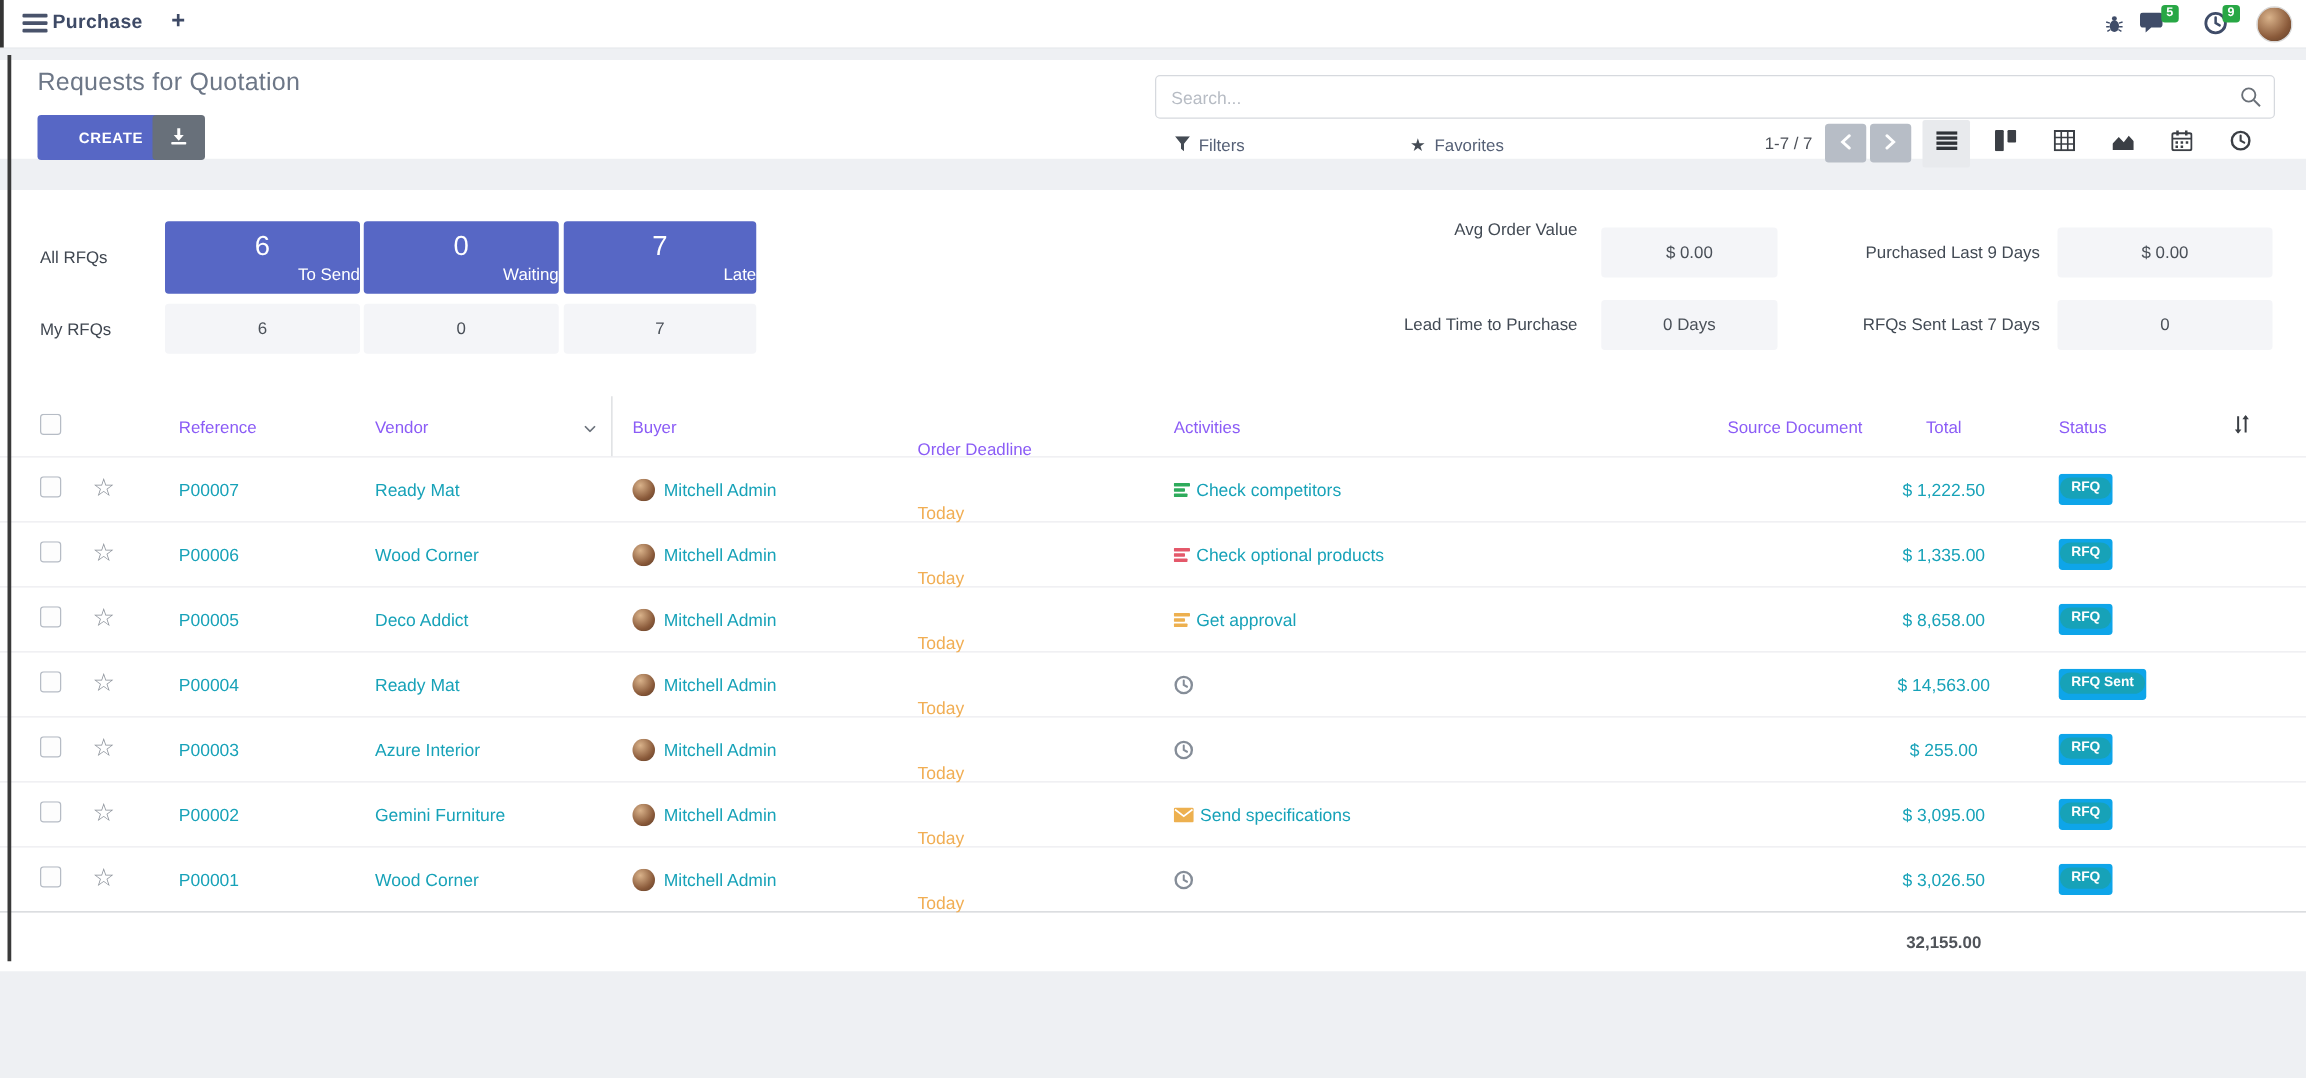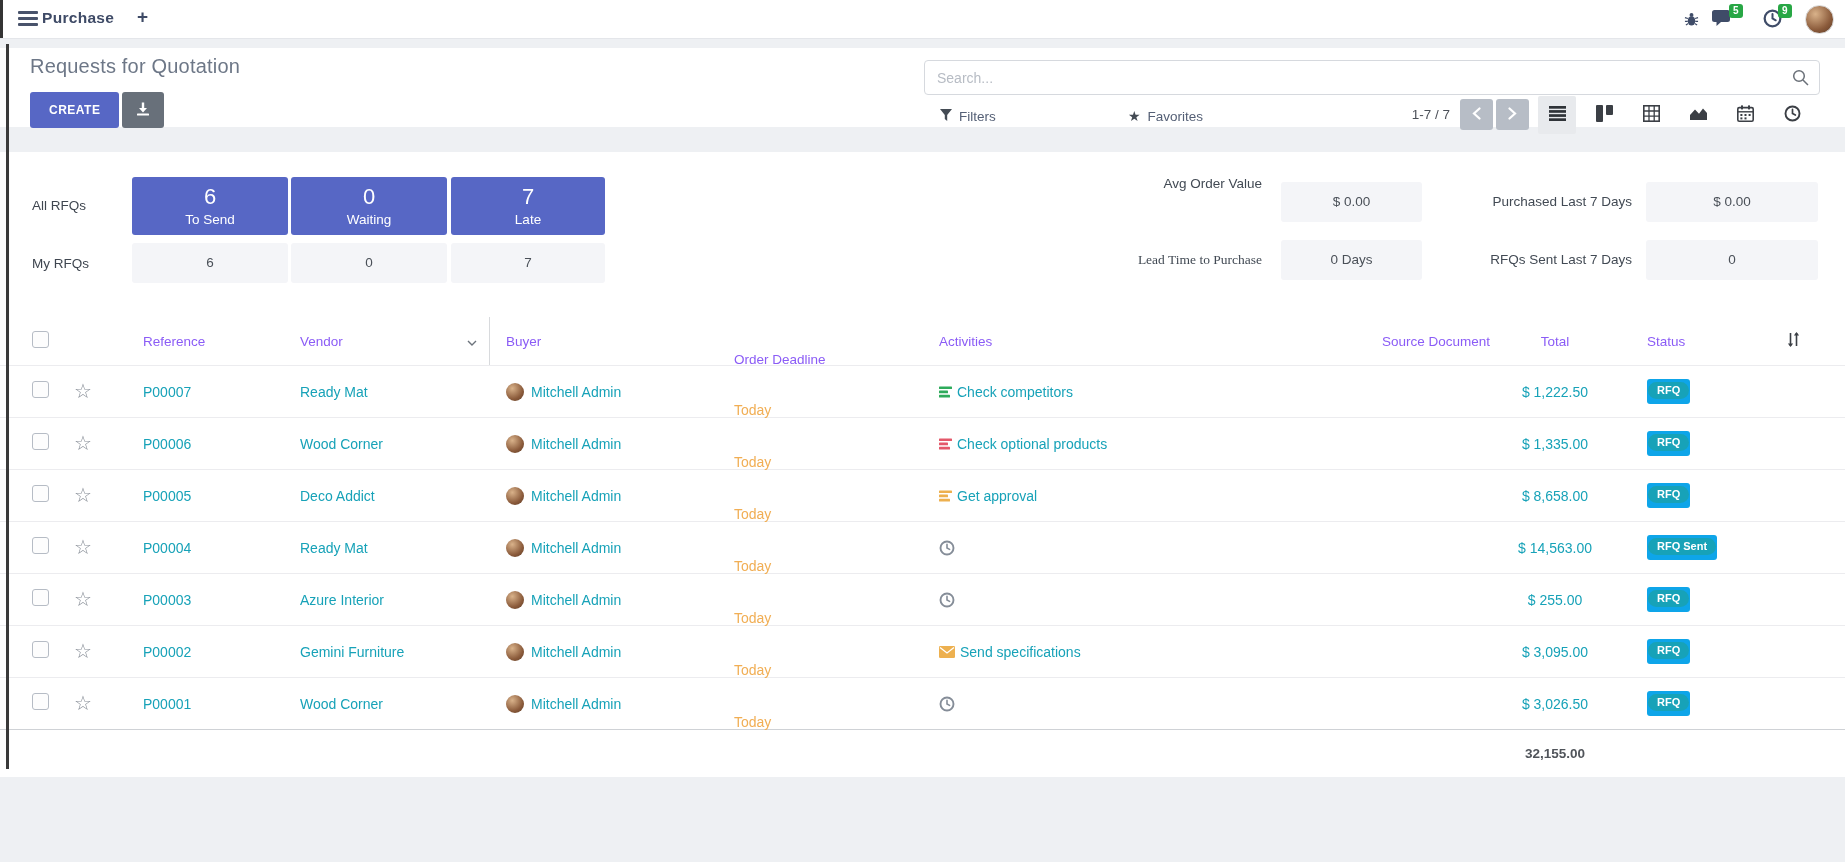--- a/index.html
+++ b/index.html
@@ -16,38 +16,38 @@
   .nav-badge{position:absolute;background:#28a745;color:#fff;font-size:10px;font-weight:700;line-height:14px;padding:0 4px;border-radius:3px;}
   .avatar{border-radius:50%;background:radial-gradient(circle at 35% 30%, #d9b28a, #8a5a3a 62%, #5a3a26);border:1px solid #d8d8d8;cursor:pointer;}
 
   
   .edge-nav{left:0;top:0;width:3px;height:38px;background:#343434;}
   .edge-main{left:6px;top:44px;width:3px;height:725px;background:#3a3a3a;}
 
   
   .control-panel{left:0;top:48px;width:1845px;height:79px;background:#fff;}
   .cp-title{left:30px;top:7px;font-size:20px;color:#6d7787;letter-spacing:.2px;}
-  .btn-create{left:30px;top:44px;height:36px;padding:0 19px;background:#5767c5;color:#fff;border:none;border-radius:3px;font-size:12px;font-weight:700;letter-spacing:.5px;font-family:"Liberation Sans",sans-serif;cursor:pointer;}
+  .btn-create{left:30px;top:44px;height:36px;padding:0 33px;background:#5767c5;color:#fff;border:none;border-radius:3px;font-size:12px;font-weight:700;letter-spacing:.5px;font-family:"Liberation Sans",sans-serif;cursor:pointer;}
   .btn-download{left:122px;top:44px;width:42px;height:36px;background:#68707a;border:none;border-radius:3px;cursor:pointer;display:flex;align-items:center;justify-content:center;}
   .searchbox{left:924px;top:12px;width:894px;height:33px;background:#fff;border:1px solid #d6d9de;border-radius:4px;}
   .searchbox input{position:absolute;left:10px;top:1px;width:840px;height:29px;border:none;outline:none;font-size:14px;color:#495057;font-family:"Liberation Sans",sans-serif;}
   .searchbox input::placeholder{color:#b7bcc4;}
   .search-mag{position:absolute;right:10px;top:8px;cursor:pointer;}
   .facet{top:56px;height:24px;display:flex;align-items:center;gap:7px;font-size:13.5px;color:#556076;cursor:pointer;}
   .pager-txt{left:1330px;top:59px;width:120px;text-align:right;font-size:13.5px;color:#4c5058;}
   .pager-btn{top:51px;width:33px;height:31px;background:#b7bdc6;border:none;border-radius:3px;cursor:pointer;display:flex;align-items:center;justify-content:center;}
   .vs-btn{top:48px;width:38px;height:38px;display:flex;align-items:center;justify-content:center;color:#3b3f45;cursor:pointer;border-radius:2px;}
   .vs-active{background:#e8eaed;}
 
   
   .main-panel{left:0;top:152px;width:1845px;height:617px;background:#fff;}
   .dash-label{font-size:13.5px;color:#3f4650;}
   .dash-card{top:25px;height:58px;background:#5767c5;border-radius:3px;color:#fff;text-align:center;cursor:pointer;}
   .dash-card .v{font-size:22px;line-height:30px;margin-top:5px;}
-  .dash-card .l{font-size:13.5px;line-height:16px;}
+  .dash-card .l{font-size:13.5px;line-height:16px;text-align:right;}
   .dash-mybox{top:91px;height:40px;background:#f4f5f8;border-radius:3px;text-align:center;line-height:40px;font-size:13.5px;color:#4a5058;cursor:pointer;}
   .kpi-label{font-size:13.5px;color:#424a54;text-align:right;}
   .kpi-box{height:40px;background:#f4f5f8;border-radius:3px;text-align:center;line-height:40px;font-size:13.5px;color:#4a5058;}
 
   
   .listview{left:0;top:165px;width:1845px;}
   .lv-row{display:grid;grid-template-columns:62px 42px 178px 208px 236px 204px 230px 330px 138px 122px 1fr;align-items:center;height:51px;border-top:1px solid #ececef;background:#fff;}
   .lv-header{height:48px;border-top:none;font-size:13.5px;color:#8b5cf6;font-weight:500;}
   .lv-footer{height:47px;border-top:1px solid #cfd2d6;}
   .cell{overflow:hidden;white-space:nowrap;}
@@ -229,23 +229,23 @@
       <div class="v">7</div>
       <div class="l">Late</div>
     </div>
 
     <div class="abs dash-mybox" style="left:132px;width:156px;">6</div>
     <div class="abs dash-mybox" style="left:291px;width:156px;">0</div>
     <div class="abs dash-mybox" style="left:451px;width:154px;">7</div>
 
     <div class="abs kpi-label" style="left:1000px;width:262px;top:24px;">Avg Order Value</div>
     <div class="abs kpi-box" style="left:1281px;width:141px;top:30px;">$ 0.00</div>
-    <div class="abs kpi-label" style="left:1350px;width:282px;top:42px;">Purchased Last 7 Days</div>
+    <div class="abs kpi-label" style="left:1350px;width:282px;top:42px;">Purchased Last 9 Days</div>
     <div class="abs kpi-box" style="left:1646px;width:172px;top:30px;">$ 0.00</div>
-    <div class="abs kpi-label" style="left:1000px;width:262px;top:100px;font-family:Liberation Serif, serif;">Lead Time to Purchase</div>
+    <div class="abs kpi-label" style="left:1000px;width:262px;top:100px;">Lead Time to Purchase</div>
     <div class="abs kpi-box" style="left:1281px;width:141px;top:88px;">0 Days</div>
     <div class="abs kpi-label" style="left:1350px;width:282px;top:100px;">RFQs Sent Last 7 Days</div>
     <div class="abs kpi-box" style="left:1646px;width:172px;top:88px;">0</div>
 
     <div class="abs listview">
       <div class="lv-row lv-header">
         <div class="cell c-sel"><span class="cb"></span></div>
         <div class="cell c-star"></div>
         <div class="cell c-ref">Reference</div>
         <div class="cell c-vendor">

